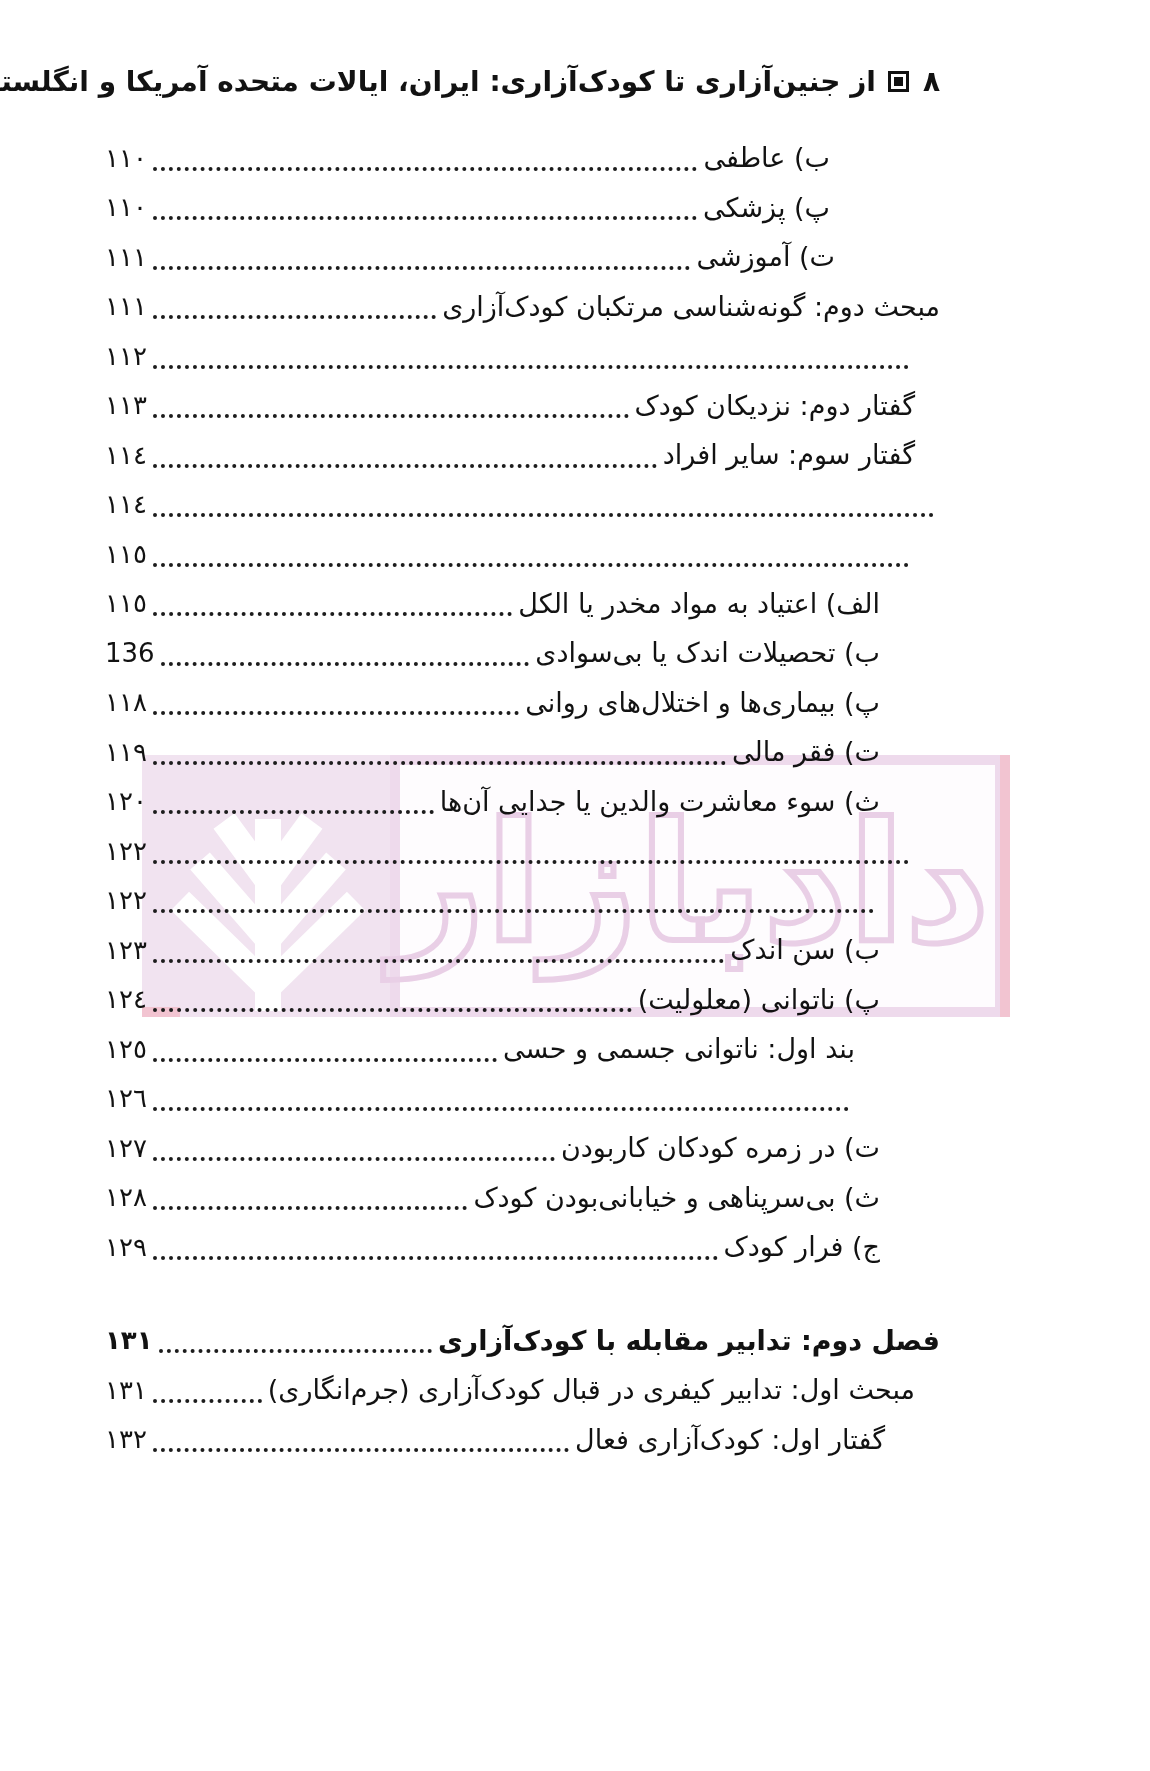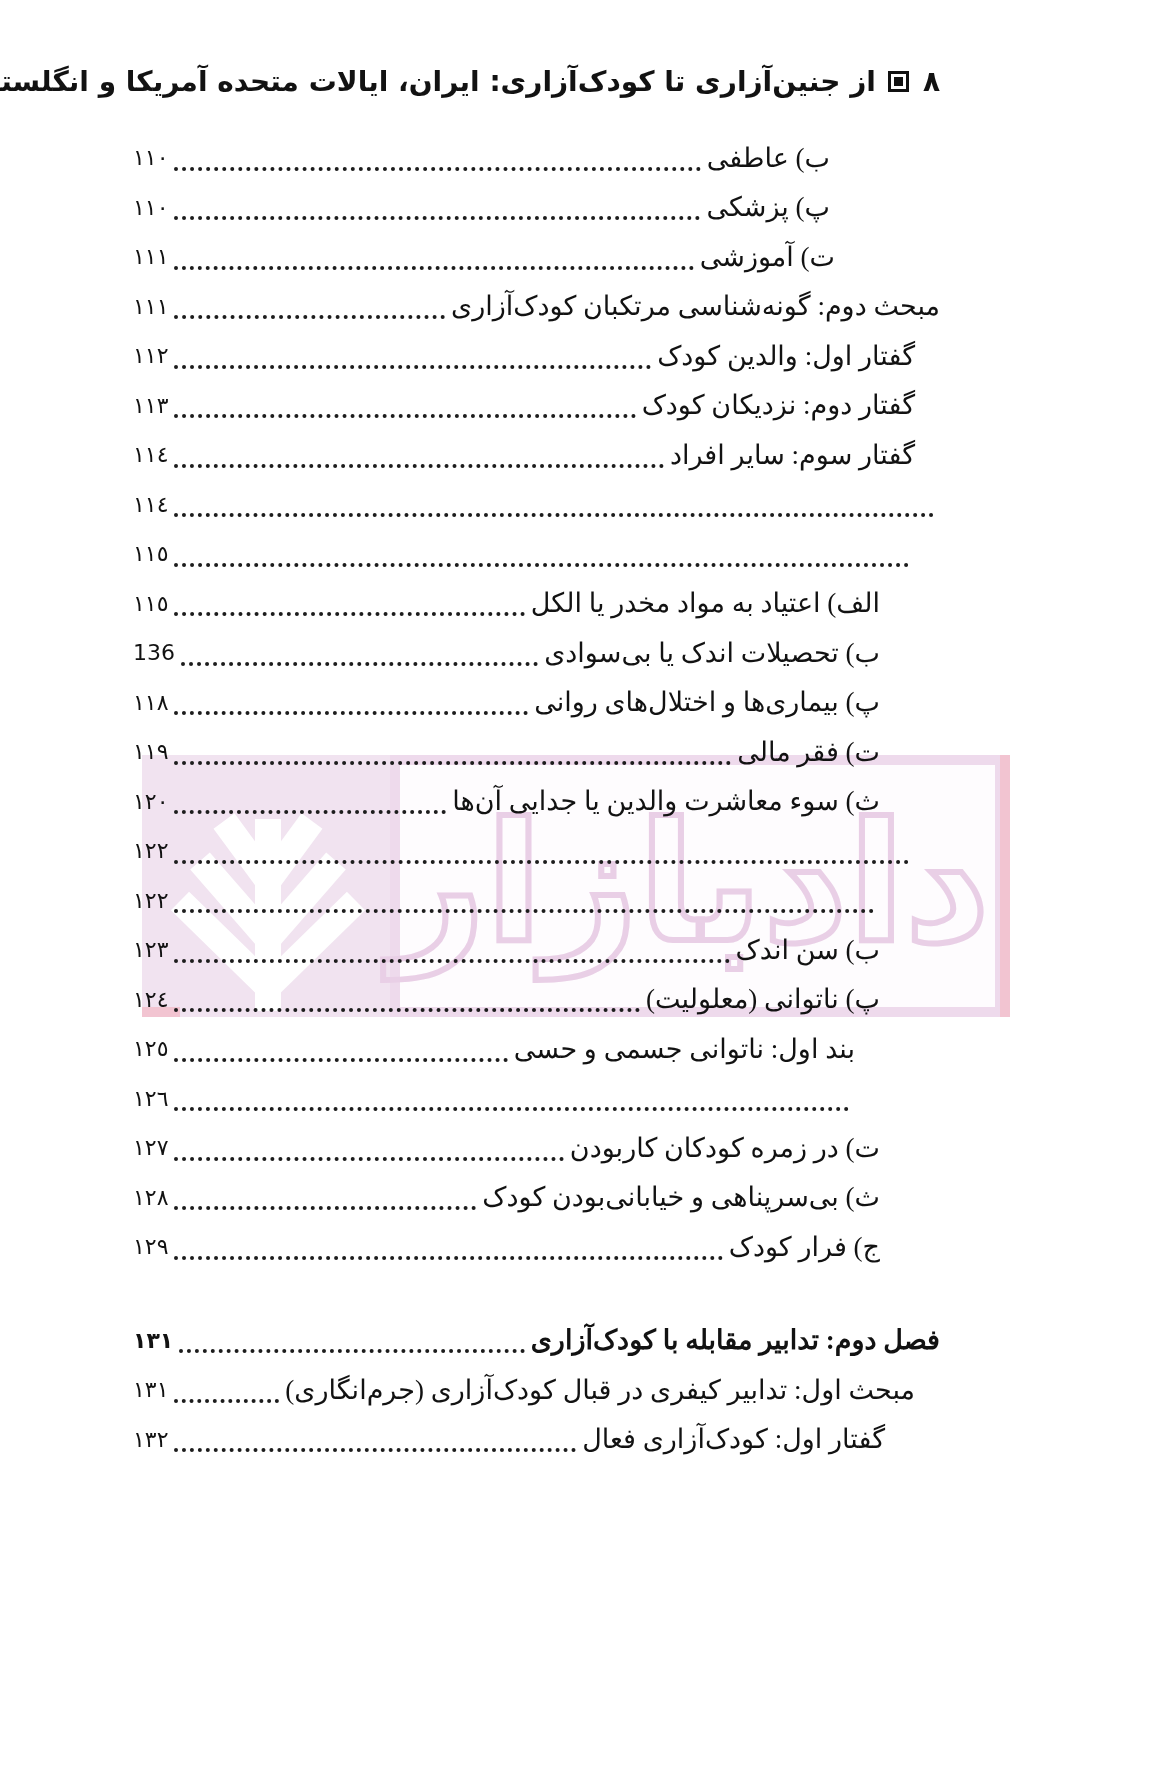--- a/index.html
+++ b/index.html
@@ -31,26 +31,26 @@
   .sq-bullet::after{
     content:"";position:absolute;left:3px;top:3px;width:9px;height:9px;background:#111;
   }
   .toc{direction:rtl;}
   .toc-row{
     display:flex;direction:rtl;align-items:center;
     height:49.5px;font-size:27px;white-space:nowrap;
   }
   .toc-row.bold{font-weight:bold;}
   .toc-row.gap-before{margin-top:44px;}
-  .toc-title{flex:0 0 auto;font-family:Liberation Serif, serif;}
+  .toc-title{flex:0 0 auto;}
   .leader{
     flex:1 1 auto;border-bottom:4px dotted #1c1c1c;
     align-self:flex-end;margin:0 6px 12px 6px;min-width:20px;
   }
-  .toc-page{flex:0 0 auto;font-size:22px;margin-left:28px;}
+  .toc-page{flex:0 0 auto;font-size:26px;}
 </style>
 </head>
 <body>
 
 <div class="watermark">
   <svg width="868" height="262" viewBox="0 0 868 262" xmlns="http://www.w3.org/2000/svg">
 
     <rect x="0" y="0" width="253" height="262" fill="#f1e3f0"></rect>
 
     <rect x="253" y="5" width="605" height="252" stroke-width="10" fill="#fefcfe" stroke="#eedaec"></rect>
@@ -95,21 +95,20 @@
     <span class="toc-title">ت) آموزشی</span>
     <span class="leader"></span>
     <span class="toc-page">۱۱۱</span>
   </div>
       <div class="toc-row" style="margin-right: 0px;">
     <span class="toc-title">مبحث دوم: گونه‌شناسی مرتکبان کودک‌آزاری</span>
     <span class="leader"></span>
     <span class="toc-page">۱۱۱</span>
   </div>
       <div class="toc-row" style="margin-right: 25px;">
-    <span class="toc-title">گفتار اول: والدین کودک</span>
     <span class="leader"></span>
     <span class="toc-page">۱۱۲</span>
   </div>
       <div class="toc-row" style="margin-right: 25px;">
     <span class="toc-title">گفتار دوم: نزدیکان کودک</span>
     <span class="leader"></span>
     <span class="toc-page">۱۱۳</span>
   </div>
       <div class="toc-row" style="margin-right: 25px;">
     <span class="toc-title">گفتار سوم: سایر افراد</span>

